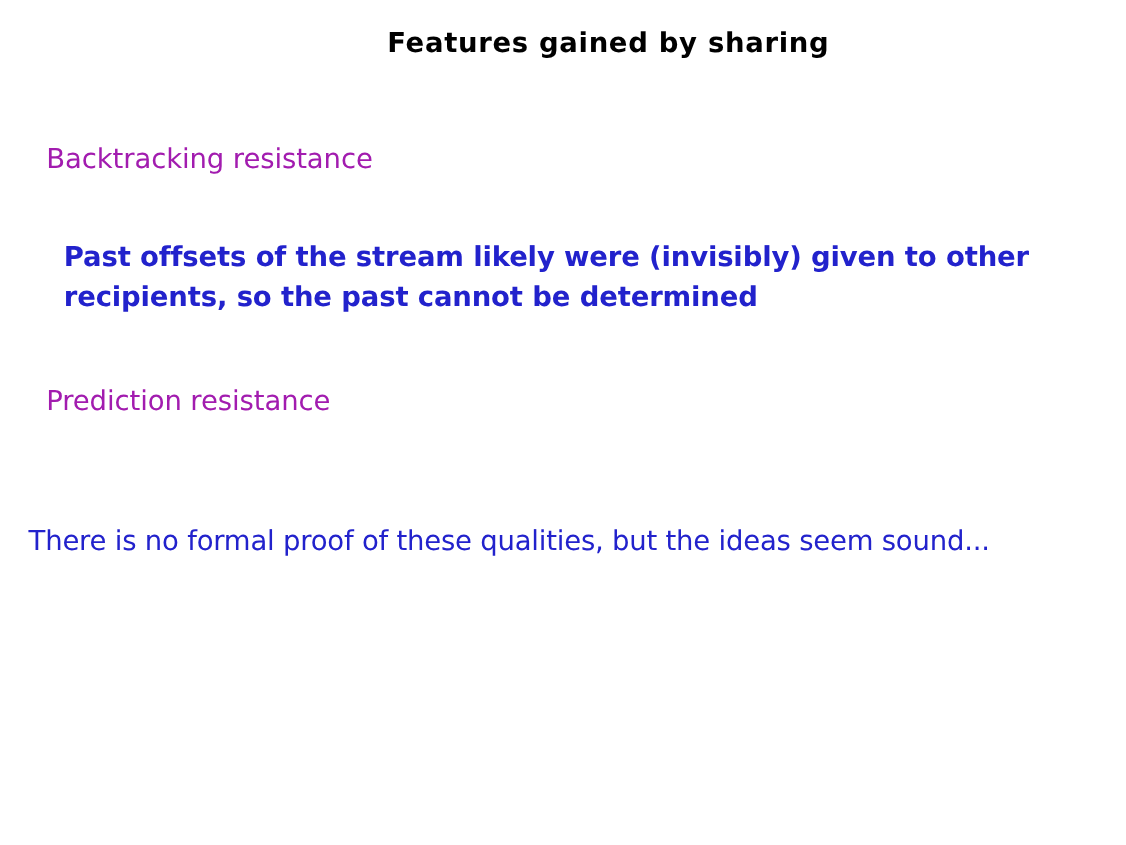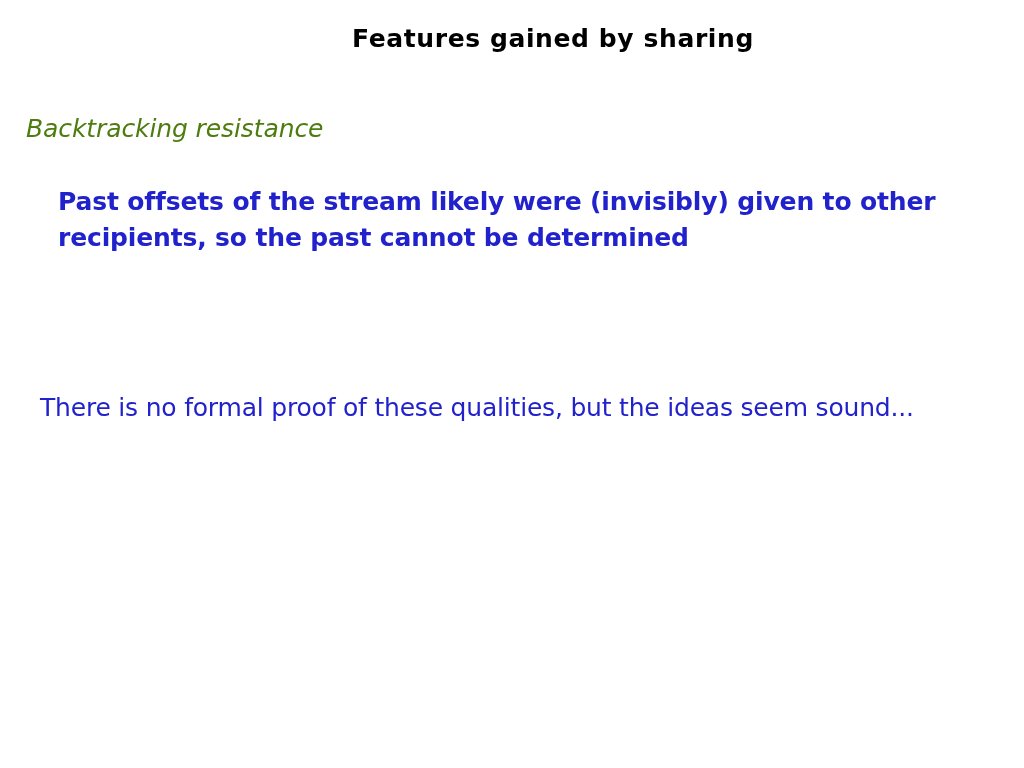--- a/index.html
+++ b/index.html
@@ -41,30 +41,29 @@
 
   
   #slide-body {
     position: absolute;
     left: 26px;
     top: 112px;
     width: 975px;
   }
 
   .heading {
-    color: #4d7c0f;
+    color: #a21caf;
     font-family: "DejaVu Sans", sans-serif;
     font-size: 25px;
     line-height: 34px;
     font-weight: normal;
     letter-spacing: -0.1px;
-    margin: 0;
+    margin: 16px;
     padding: 0;
     white-space: nowrap;
-    font-style: italic;
   }
 
   .para {
     color: #2222cc;
     font-family: "DejaVu Sans", sans-serif;
     font-size: 25px;
     line-height: 36px;
     font-weight: bold;
     letter-spacing: -0.15px;
     margin: 0;
@@ -73,21 +72,21 @@
     width: 905px;
   }
 
   .closing {
     color: #2222cc;
     font-family: "DejaVu Sans", sans-serif;
     font-size: 25px;
     line-height: 36px;
     font-weight: normal;
     letter-spacing: -0.2px;
-    margin: 14px;
+    margin: 0;
     padding: 0;
     white-space: nowrap;
   }
 
   
   .gap-heading-to-para { height: 38px; }
   .gap-para-to-heading { height: 44px; }
   .gap-para-to-closing { height: 38px; }
 </style>
 </head>
@@ -100,20 +99,21 @@
   <div id="slide-body">
 
     <div class="heading">Backtracking resistance</div>
 
     <div class="gap-heading-to-para"></div>
 
     <div class="para">Past offsets of the stream likely were (invisibly) given to other recipients, so the past cannot be determined</div>
 
     <div class="gap-para-to-heading"></div>
 
+    <div class="heading">Prediction resistance</div>
 
     <div class="gap-heading-to-para"></div>
 
 
     <div class="gap-para-to-closing"></div>
 
     <div class="closing">There is no formal proof of these qualities, but the ideas seem sound...</div>
 
   </div>
 </div>

